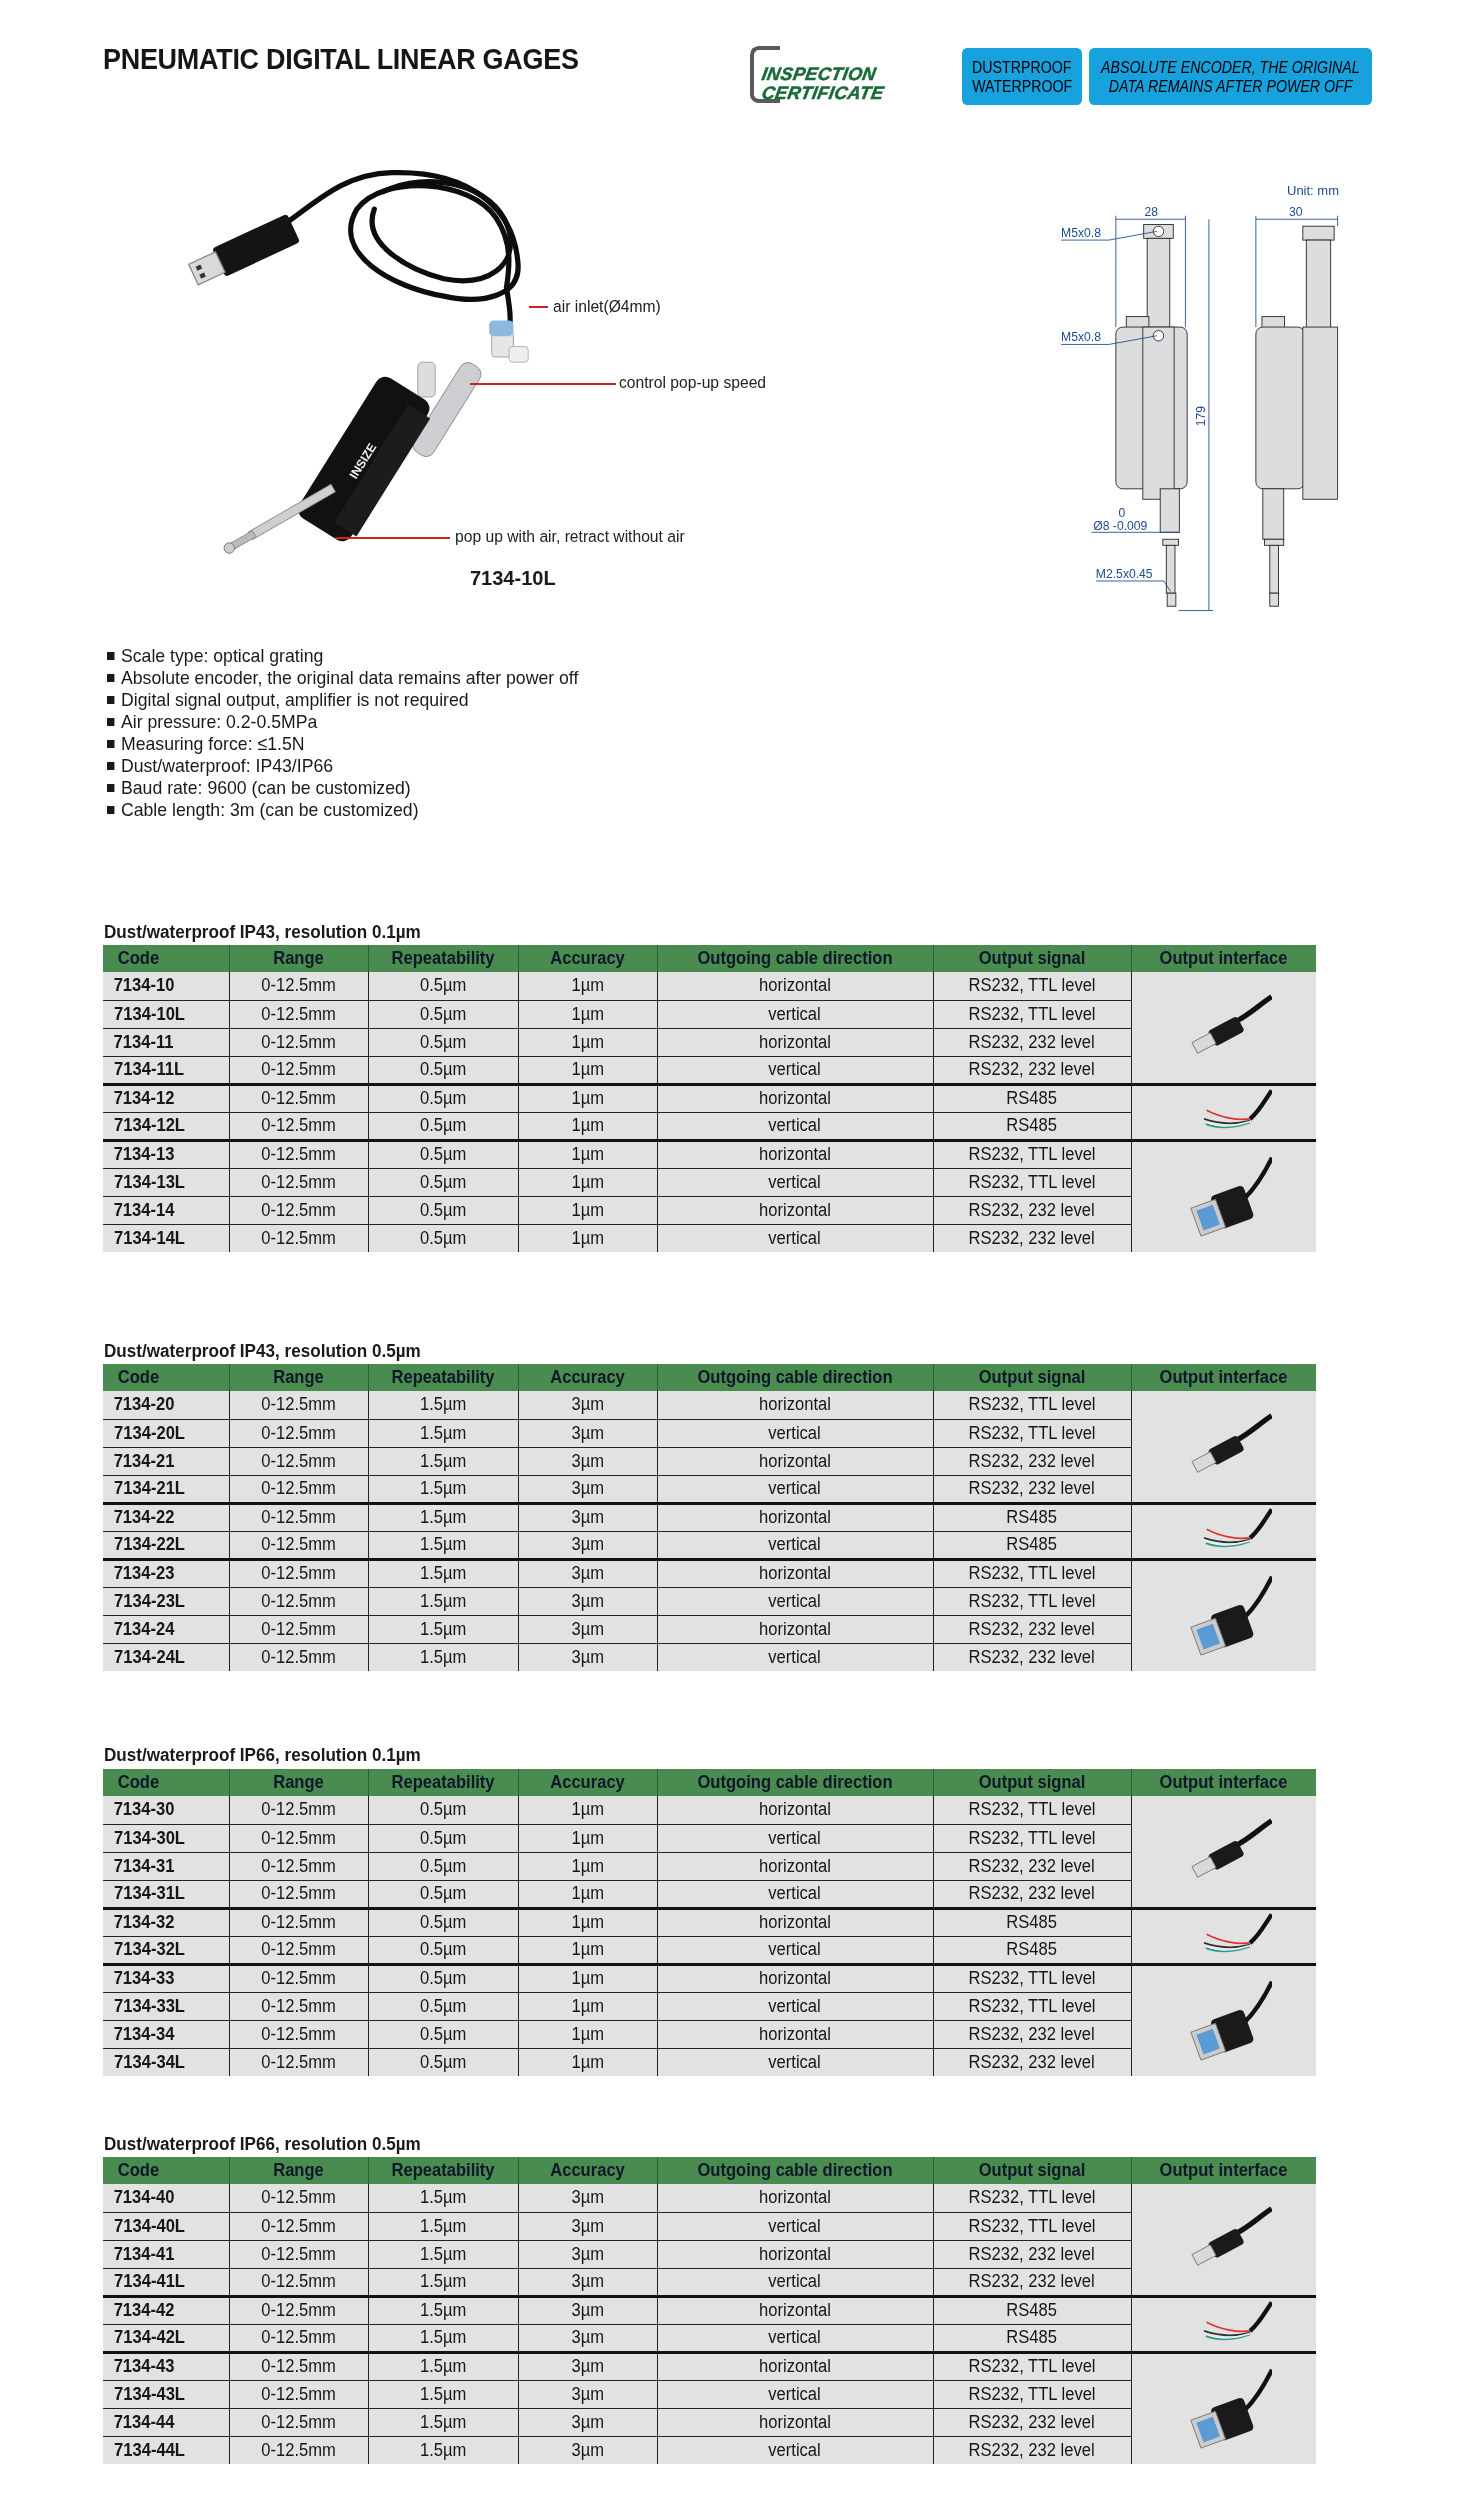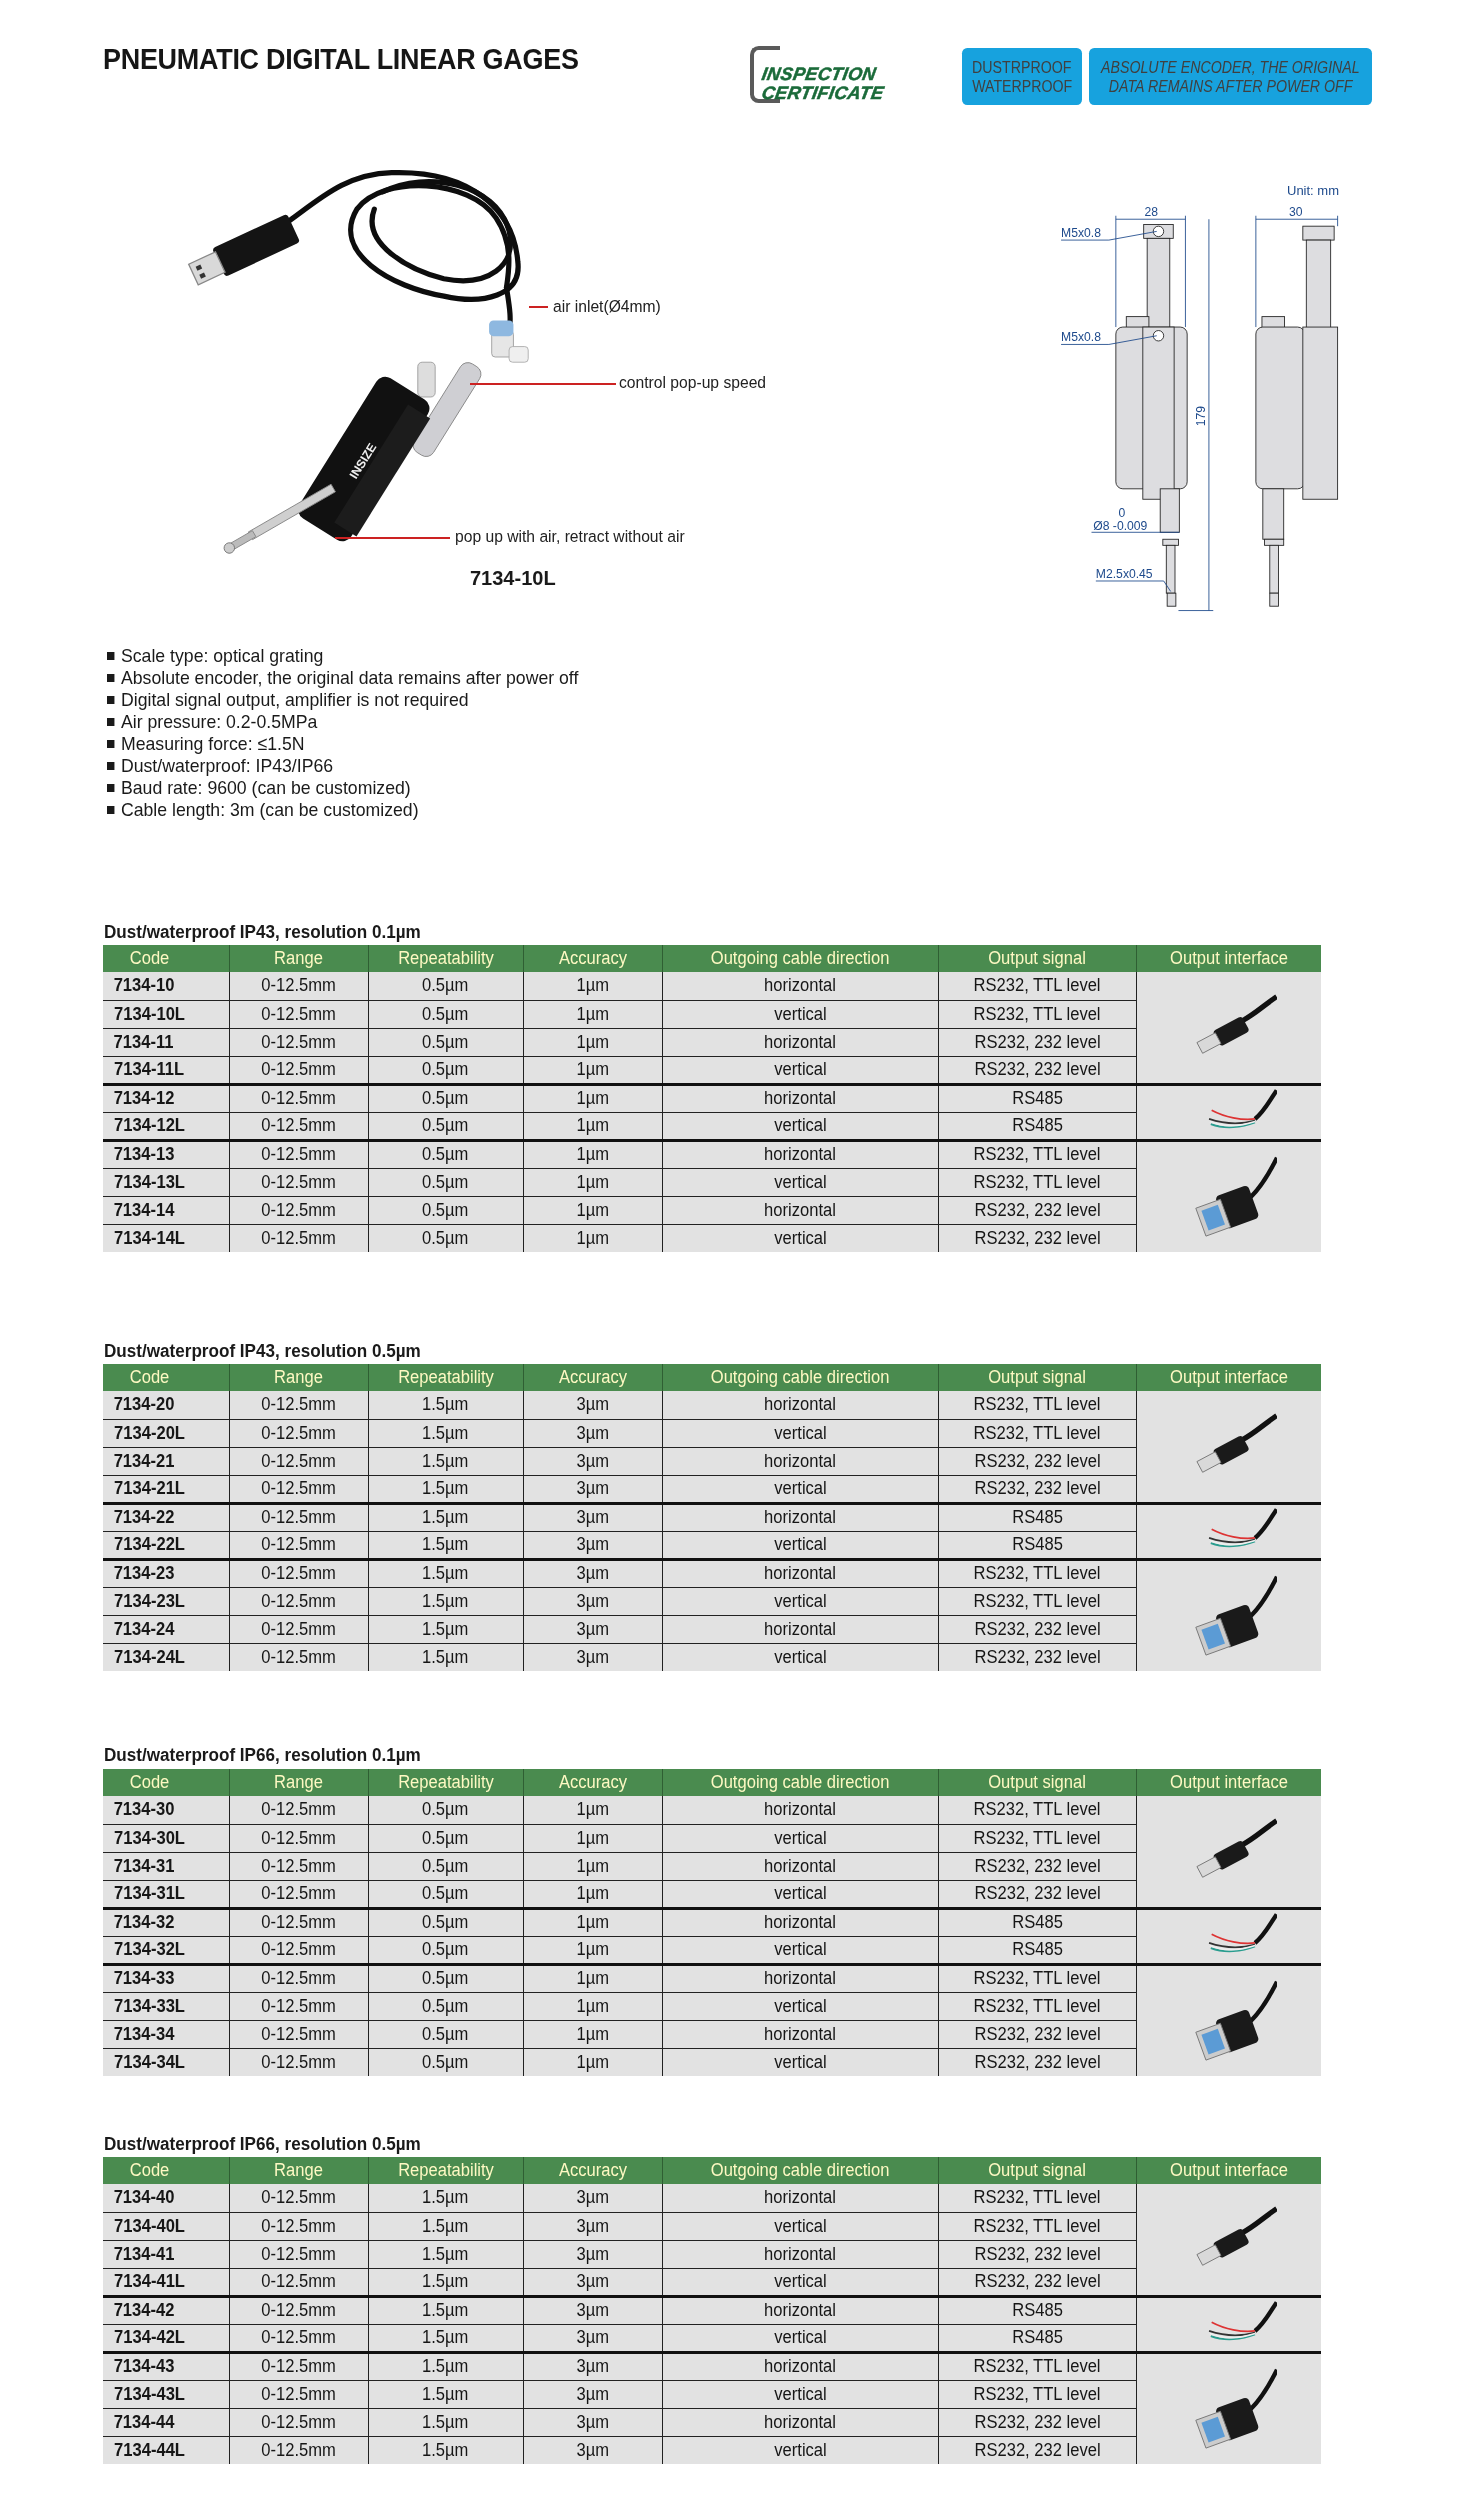--- a/index.html
+++ b/index.html
@@ -8,21 +8,21 @@
 
   .page-title { position: absolute; left: 103px; top: 43px; font-size: 29px; font-weight: bold; letter-spacing: -0.3px; color: #161616; transform: scaleX(0.93); transform-origin: left center; }
 
   .cert-logo { position: absolute; left: 750px; top: 46px; width: 183px; height: 59px; }
   .cert-frame { position: absolute; left: 0; top: 0; width: 30px; height: 57px; border: 4.3px solid #5a5a5a; border-right: none; border-radius: 8.7px 0 0 8.7px; }
   .cert-frame::after { content: ""; position: absolute; left: 12px; top: -4.3px; width: 12px; height: 4.3px; background: #5a5a5a; border-radius: 0 5.2px 0 0; }
   .cert-line { position: absolute; left: 12px; font-weight: bold; font-style: italic; color: #1b6b3a; font-size: 18px; letter-spacing: 0.4px; line-height: 1; transform: skewX(-10deg); -webkit-text-stroke: 0.5px #1b6b3a; }
   .cert-line.l1 { top: 19px; }
   .cert-line.l2 { top: 38px; }
 
-  .badge { position: absolute; top: 48px; height: 57px; background: #17a2de; color: #404040; border-radius: 5.2px; display: flex; flex-direction: column; justify-content: center; align-items: center; text-align: center; font-size: 16.5px; line-height: 1.1; }
+  .badge { position: absolute; top: 48px; height: 57px; background: #17a2de; color: #000000; border-radius: 5.2px; display: flex; flex-direction: column; justify-content: center; align-items: center; text-align: center; font-size: 16.5px; line-height: 1.1; }
   .badge span { display: block; transform: scaleX(0.86); white-space: nowrap; }
   .badge-1 { left: 962px; width: 120px; }
   .badge-2 { left: 1089px; width: 283px; font-style: italic; }
 
   
   .product { position: absolute; left: 183px; top: 157px; width: 400px; height: 400px; }
   .callout { position: absolute; font-size: 17.4px; color: #222; white-space: nowrap; transform: scaleX(0.9); transform-origin: left center; }
   .callout-line { position: absolute; height: 1.7px; background: #c22; }
   .model-label { position: absolute; left: 470px; top: 567px; font-size: 20px; font-weight: bold; color: #1a1a1a; }
 
@@ -31,21 +31,21 @@
   .unit-label { position: absolute; left: 1287px; top: 183px; font-size: 13px; color: #1e4a8c; }
 
   
   .specs { position: absolute; left: 107px; top: 645px; list-style: none; }
   .specs li { position: relative; padding-left: 15px; font-size: 19px; line-height: 22px; color: #1a1a1a; transform: scaleX(0.93); transform-origin: left center; white-space: nowrap; }
   .specs li::before { content: ""; position: absolute; left: 0; top: 7px; width: 7.8px; height: 7.8px; background: #1a1a1a; }
 
   
   .section-title { position: absolute; left: 104px; font-size: 18px; font-weight: bold; color: #1a1a1a; white-space: nowrap; transform: scaleX(0.95); transform-origin: left center; }
   table.spec { position: absolute; border-collapse: collapse; table-layout: fixed; font-size: 18px; }
-  table.spec th { background: #4a8b4f; color: #fef9c3; font-weight: normal; height: 27px; padding: 0 25px; text-align: center; border-left: 0.9px solid #2f5f33; white-space: nowrap; }
+  table.spec th { background: #4a8b4f; color: #0f172a; font-weight: bold; height: 27px; padding: 0 13px; text-align: center; border-left: 0.9px solid #2f5f33; white-space: nowrap; }
   table.spec th:first-child { text-align: left; border-left: none; }
   table.spec td { background: #e2e2e2; height: 28px; text-align: center; border-left: 0.9px solid #222; border-top: 0.9px solid #222; white-space: nowrap; padding: 0 5.2px; color: #161616; }
   table.spec td:first-child { text-align: left; font-weight: bold; border-left: none; padding-left: 8px; }
   table.spec tr.group-start td { border-top: 3.5px solid #111; }
   table.spec tr.first td { border-top: none; }
   table.spec td.iface { background: #e2e2e2; position: relative; padding: 0; }
   .t-text { display: inline-block; transform: scaleX(0.92); }
   .icon-box { width: 100%; height: 100%; display: flex; align-items: center; justify-content: center; }
 </style>
 </head>

